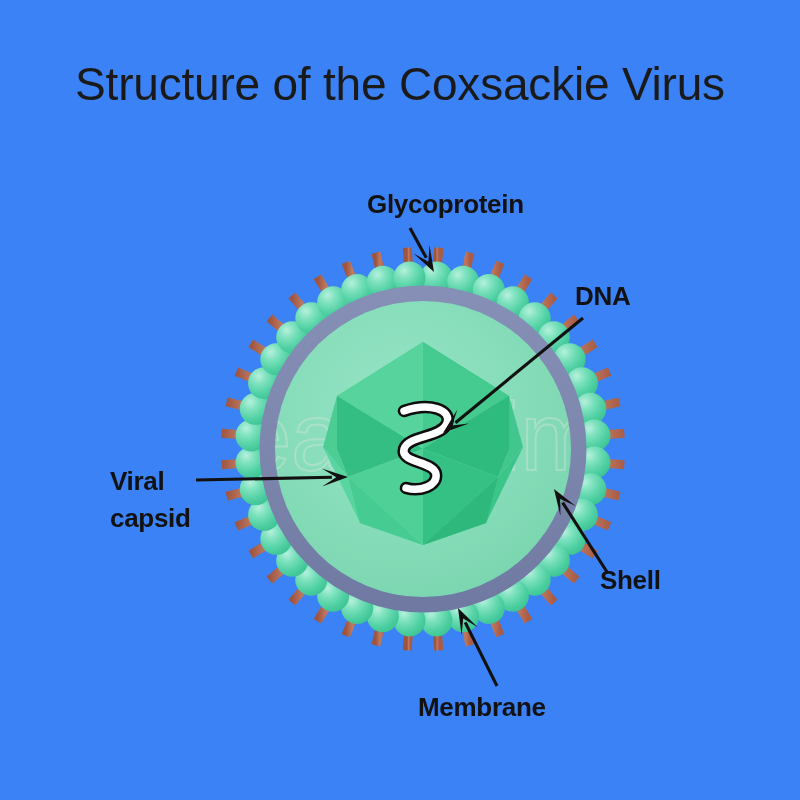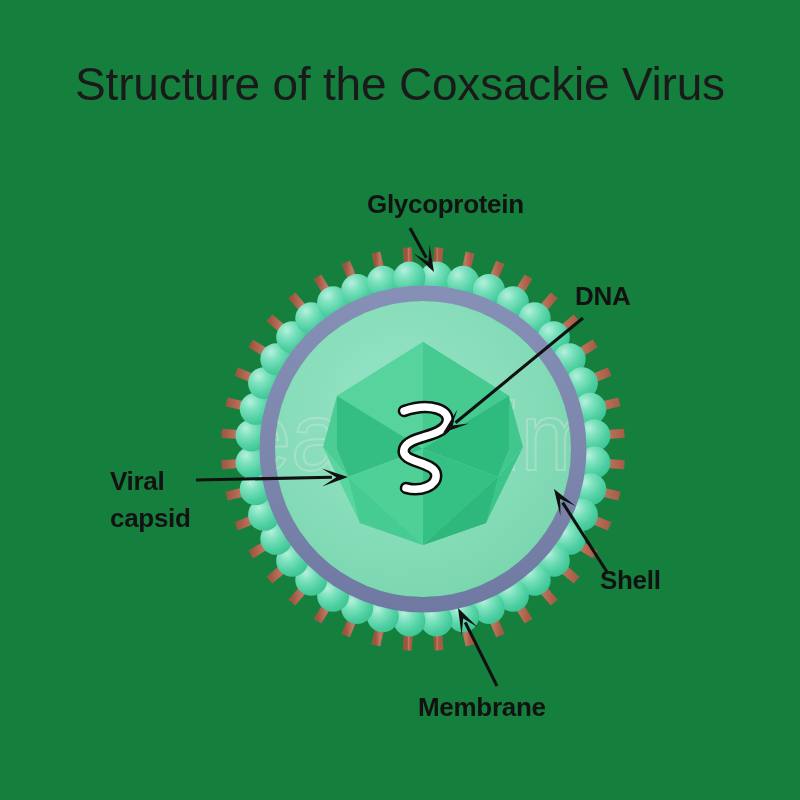--- a/index.html
+++ b/index.html
@@ -13,21 +13,21 @@
     overflow: hidden;
     font-family: "Liberation Sans", sans-serif;
     position: relative;
   }
   #stage {
     position: absolute;
     left: 0;
     top: 0;
     width: 800px;
     height: 800px;
-    background: #15803d;
+    background: #3b82f6;
   }
   #diagram-svg {
     position: absolute;
     left: 0;
     top: 0;
     width: 800px;
     height: 800px;
     display: block;
   }
   .diagram-title {

